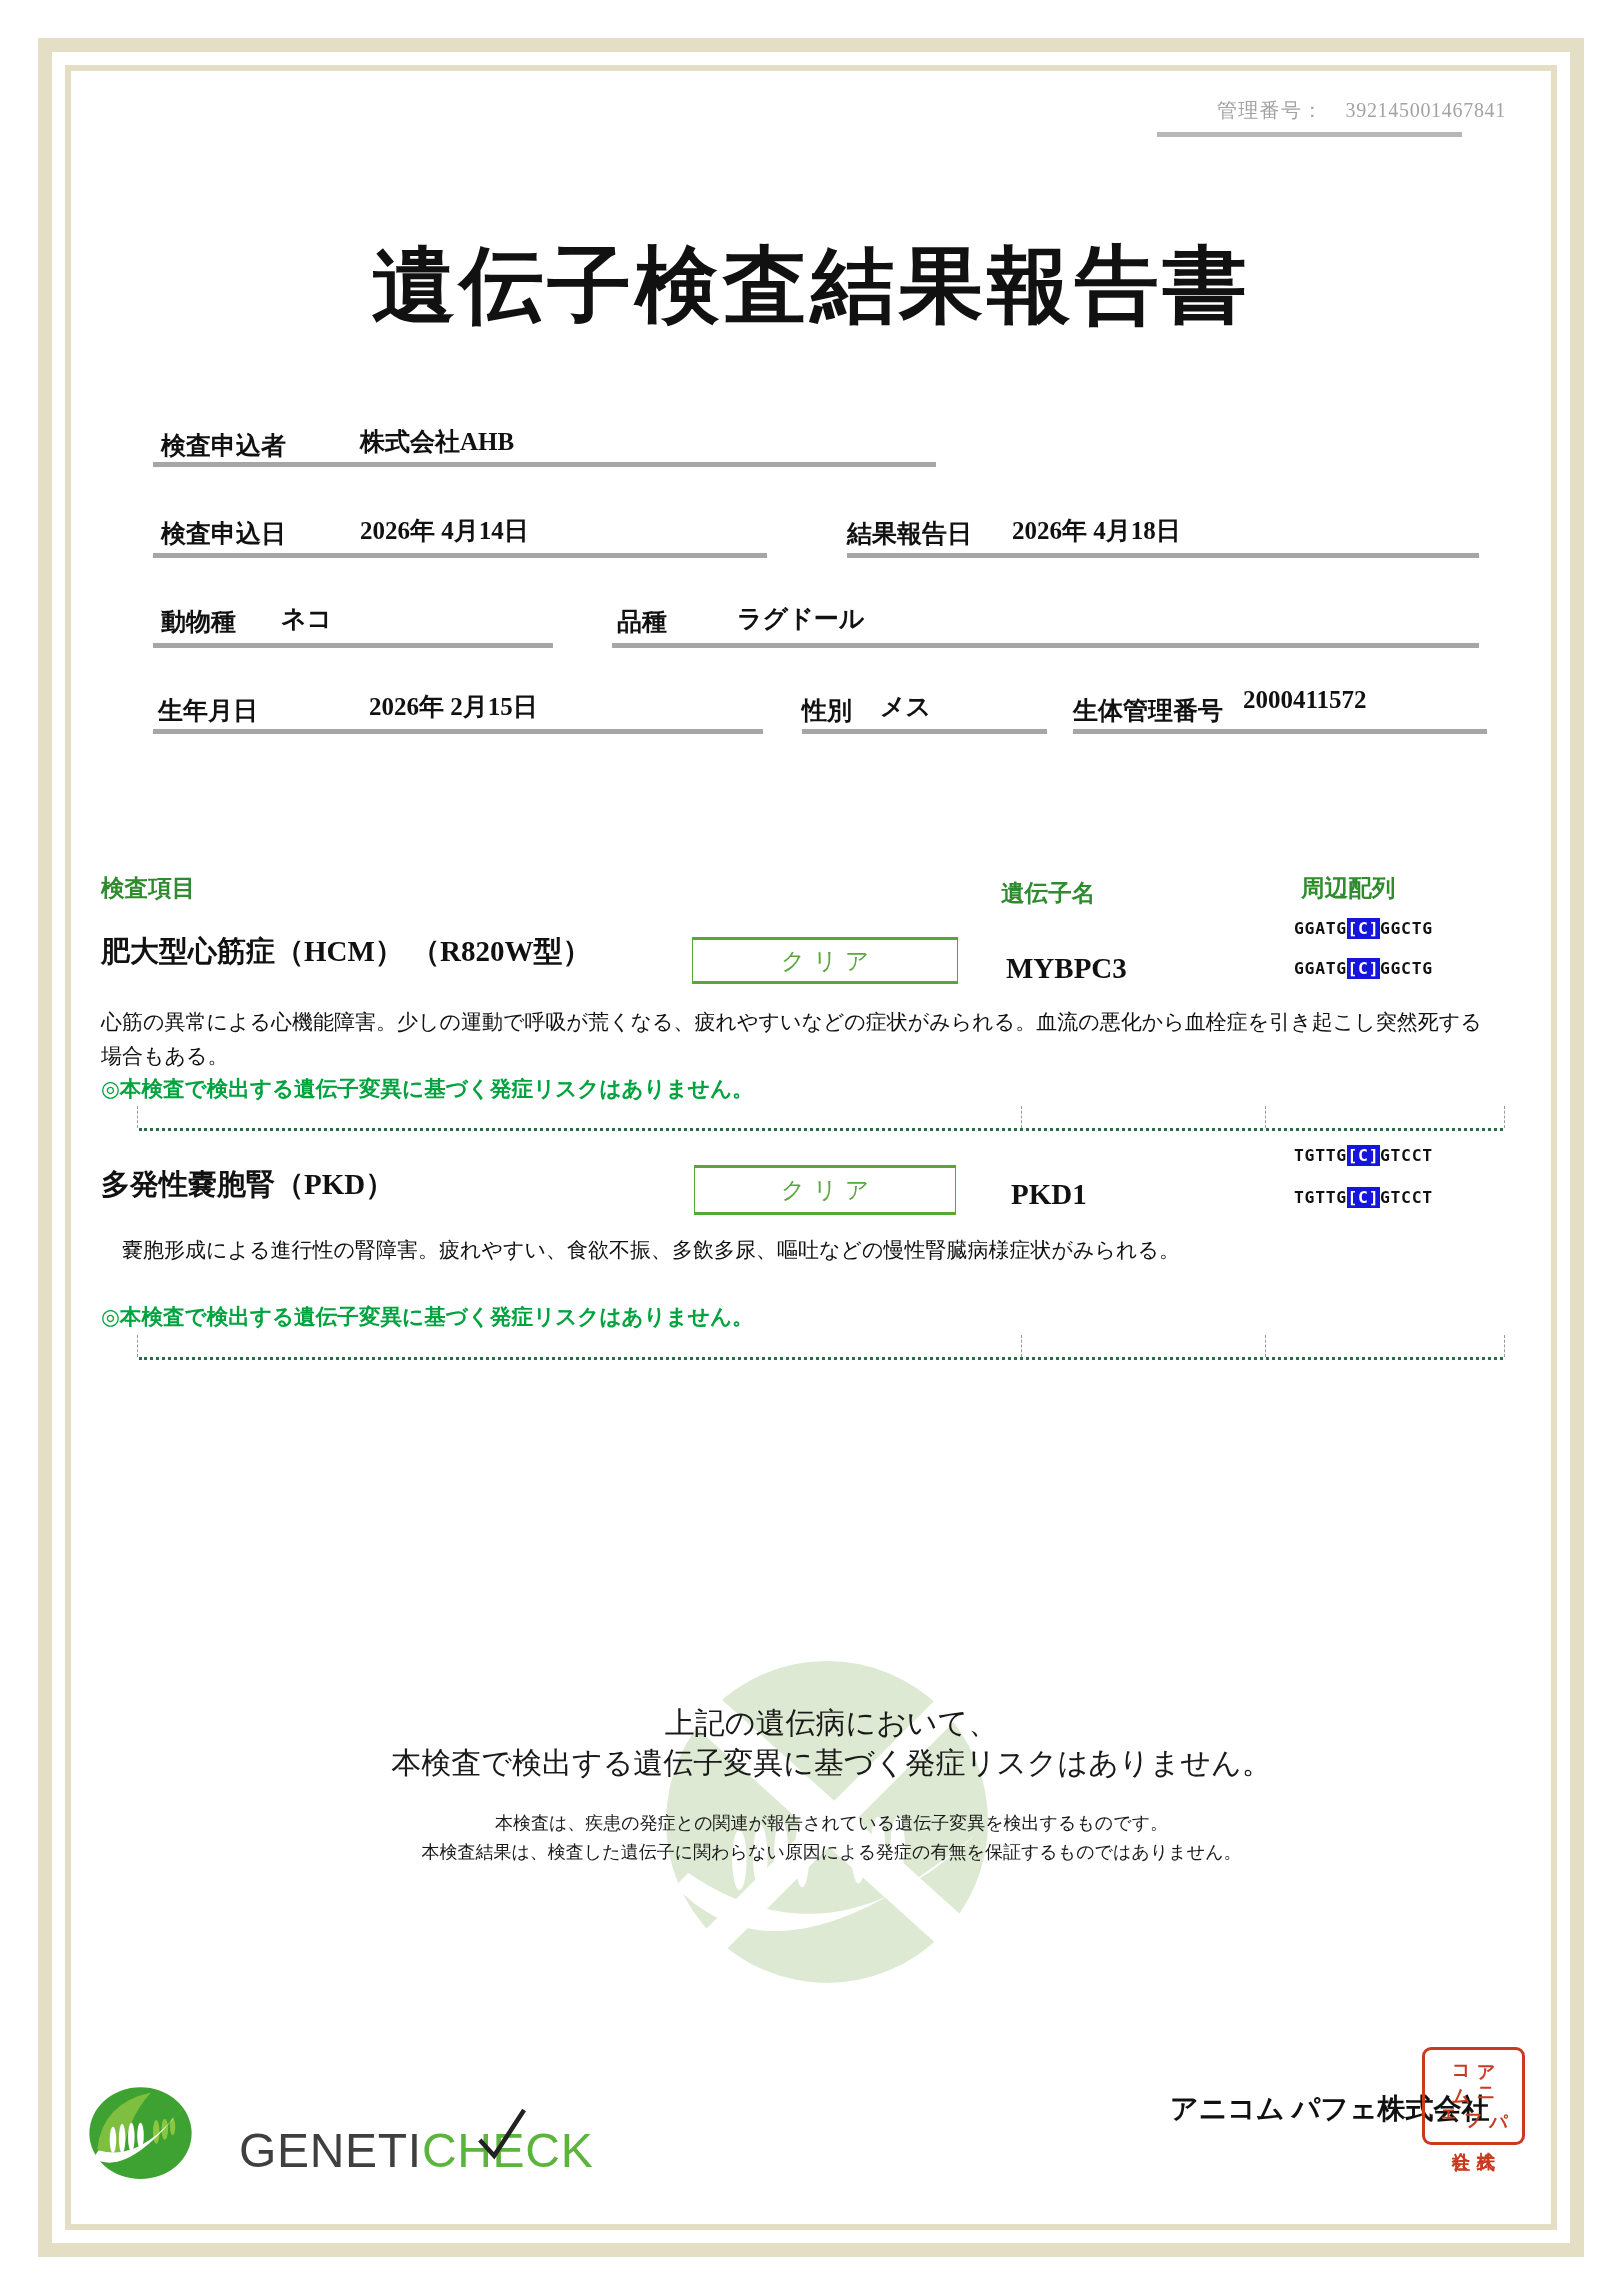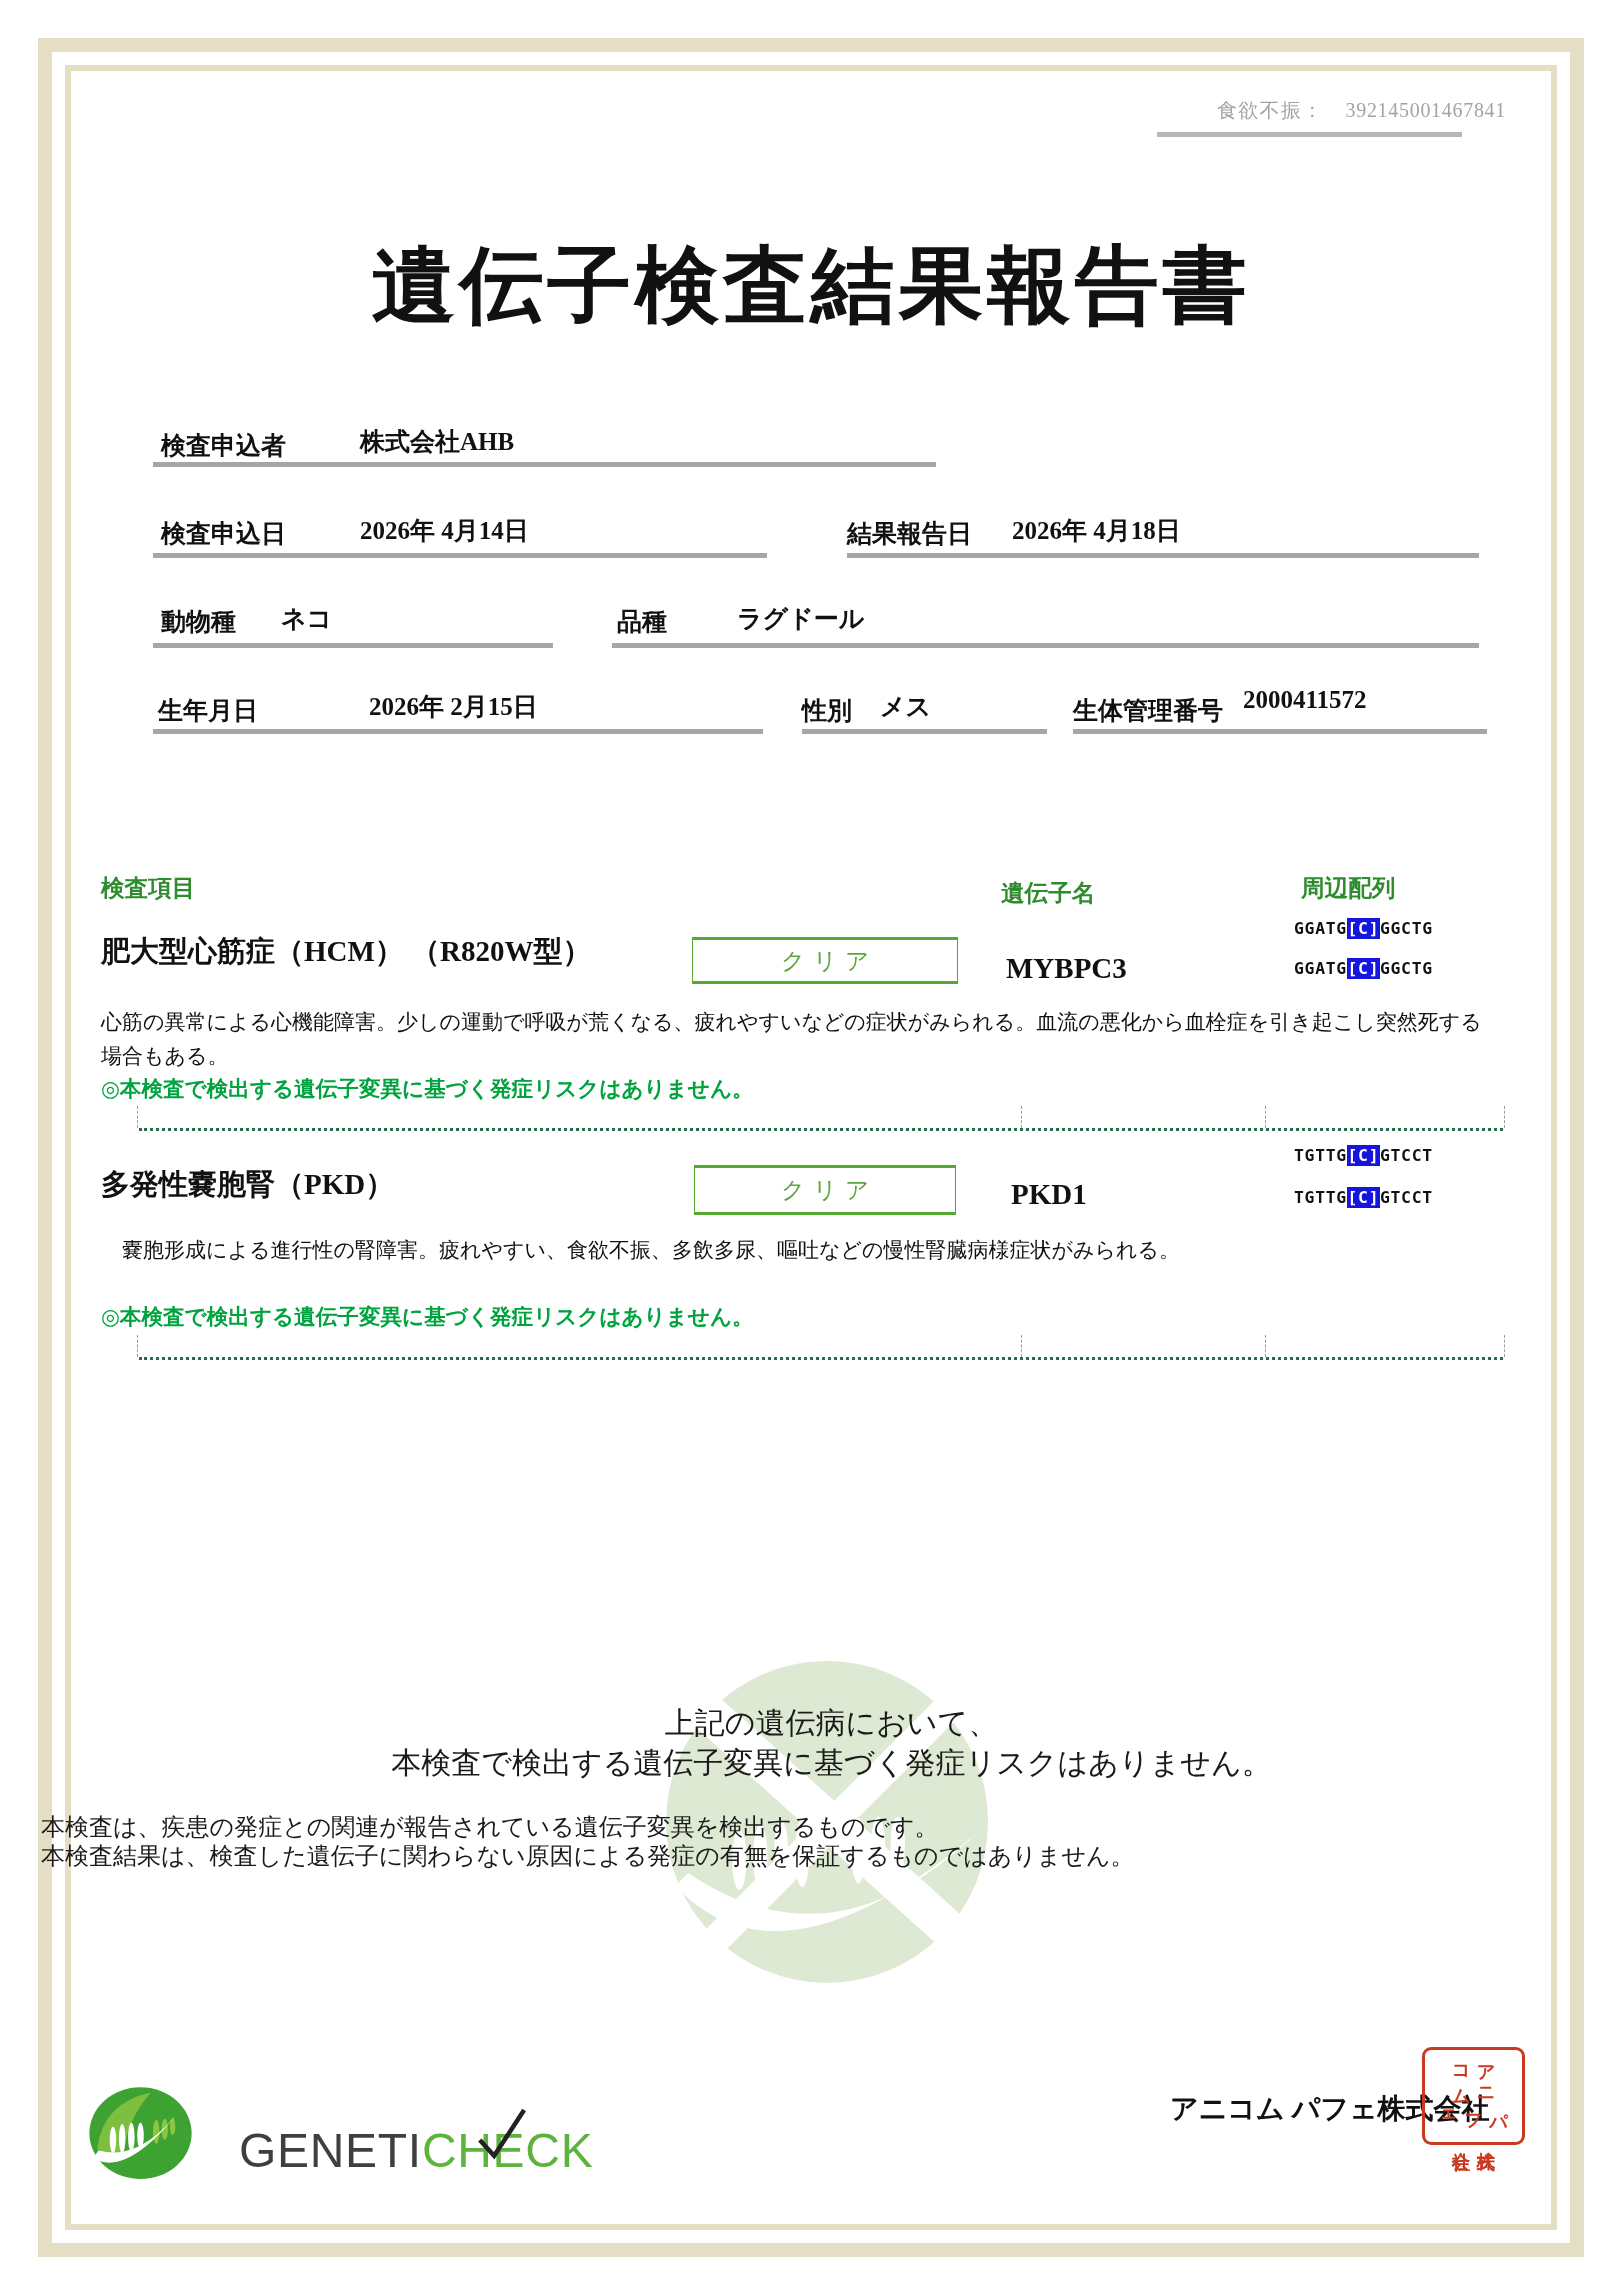--- a/index.html
+++ b/index.html
@@ -31,21 +31,21 @@
               display:flex;align-items:center;justify-content:center;background:#fff;}
   .result-box span{color:var(--clear-green);font-size:23.6px;letter-spacing:7.9px;padding-left:7.9px;}
   .seq{font-family:"DejaVu Sans Mono","Liberation Mono",monospace;font-size:16.4px;font-weight:bold;
        letter-spacing:0.7px;white-space:nowrap;}
   .seq .hl{background:var(--seq-bg);color:#fff;padding:0.7px 0.7px;}
   .desc{font-size:21px;line-height:1.6;width:1387px;}
   .risk{font-size:21.6px;font-weight:bold;color:var(--risk-green);white-space:nowrap;}
   .sep-h{width:1364px;height:0;border-top:3.3px dotted var(--sep-green);}
   .sep-v{width:0;height:22px;border-left:1.3px dashed #9b9b9b;}
   .summary1{left:0;right:0;text-align:center;font-size:30px;color:#1a1a1a;}
-  .note{left:0;right:0;text-align:left;font-size:24px;color:#1a1a1a;}
+  .note{left:0;right:0;text-align:center;font-size:18px;color:#1a1a1a;}
   .wordmark{font-size:48px;letter-spacing:0.7px;white-space:nowrap;}
   .wordmark .p1{color:var(--logo-dark);}
   .wordmark .p2{color:var(--logo-green);}
   .company{font-size:28px;font-weight:bold;white-space:nowrap;z-index:2;}
   .stamp{width:103px;height:98px;box-sizing:border-box;border:3.9px solid var(--stamp-red);
          border-radius:9.2px;z-index:3;display:flex;justify-content:space-around;
          writing-mode:vertical-rl;text-orientation:upright;color:var(--stamp-red);
          font-weight:bold;font-size:18.3px;padding:2.6px 1.3px;background:transparent;}
   .stamp div{display:flex;align-items:center;justify-content:center;letter-spacing:1.3px;}
 </style>
@@ -67,21 +67,21 @@
       <ellipse cx="182" cy="302" rx="11" ry="52"></ellipse>
       <ellipse cx="214" cy="300" rx="11" ry="52"></ellipse>
       <ellipse cx="300" cy="296" rx="11" ry="50"></ellipse>
       <ellipse cx="330" cy="292" rx="11" ry="48"></ellipse>
       <ellipse cx="360" cy="288" rx="11" ry="44"></ellipse>
       <path d="M20 350 Q 180 520 480 270 Q 260 480 40 330 Z"></path>
     </g>
   </svg>
 
   <div class="abs admin" style="left:1217px;top:97px;">
-    <span>食欲不振：</span><span class="num">392145001467841</span>
+    <span>管理番号：</span><span class="num">392145001467841</span>
   </div>
   <div class="abs admin-line" style="left:1157px;top:132px;width:305px;"></div>
 
   <div class="abs title">遺伝子検査結果報告書</div>
 
   <div class="abs lbl" style="left:161px;top:429px;">検査申込者</div>
   <div class="abs val" style="left:360px;top:425px;">株式会社AHB</div>
   <div class="abs uline" style="left:153px;top:462px;width:783px;"></div>
 
   <div class="abs lbl" style="left:161px;top:517px;">検査申込日</div>

